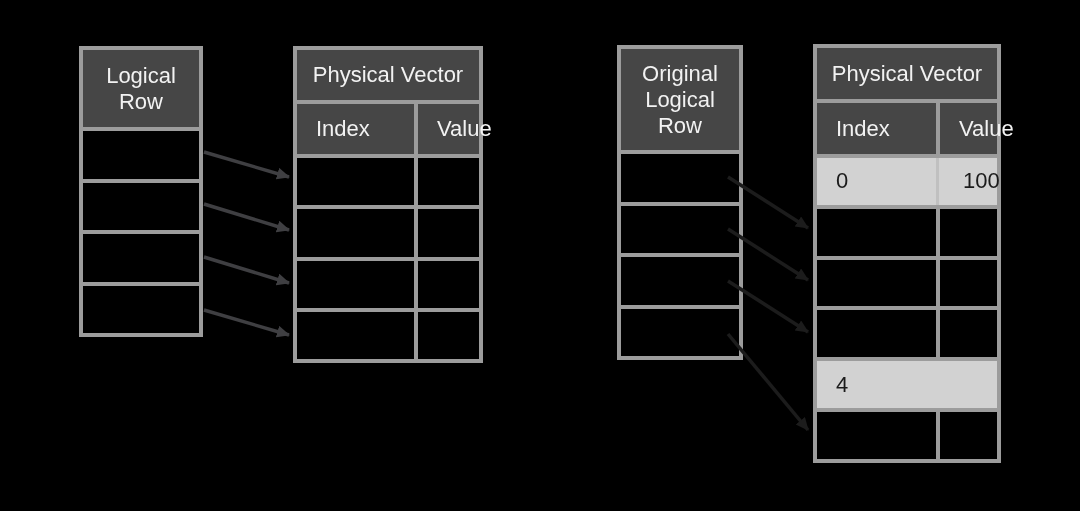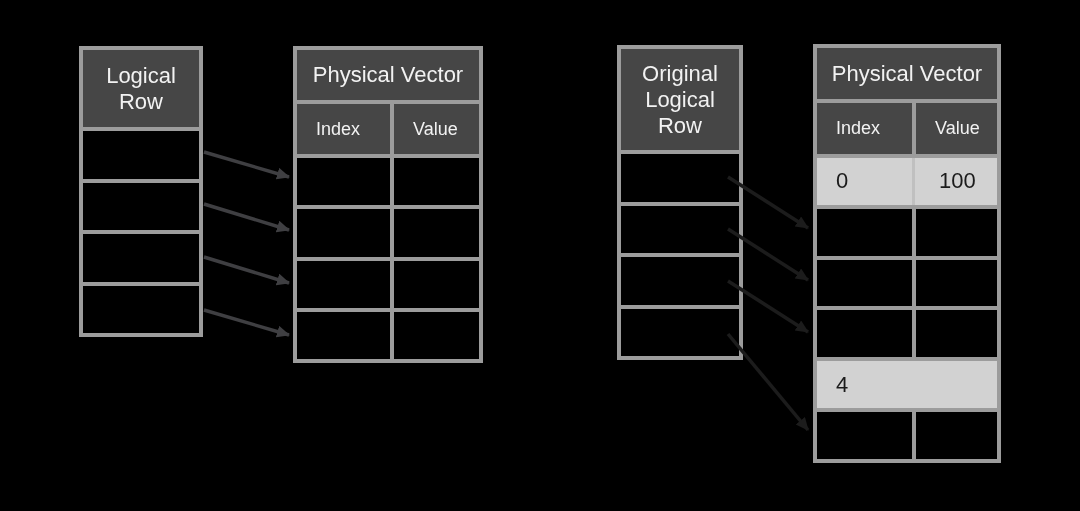--- a/index.html
+++ b/index.html
@@ -21,26 +21,26 @@
     position:absolute;box-sizing:border-box;border:4px solid var(--table_border);
     display:flex;flex-direction:column;background:transparent;
   }
   .tbl-header{
     background:var(--header_bg);color:var(--header_text);
     display:flex;align-items:center;justify-content:center;text-align:center;
     font-size:22px;line-height:26px;flex:0 0 auto;
   }
   .colhdr{
     display:flex;flex:0 0 auto;background:var(--header_bg);color:var(--header_text);
-    border-top:4px solid var(--table_border);font-size:18px;text-align:center;
+    border-top:4px solid var(--table_border);font-size:22px;text-align:center;
   }
   .colhdr .cell{display:flex;align-items:center;}
   .cell{box-sizing:border-box;padding-left:19px;}
   .col-index{width:93px;flex:0 0 auto;}
-  .col-value{flex:1 1 auto;border-left:4px solid var(--table_border);}
+  .col-value{flex:1 1 auto;border-left:4px solid var(--table_border);margin-left:24px;}
   .drow{
     display:flex;flex:1 1 0;border-top:4px solid var(--table_border);
     background:transparent;color:transparent;font-size:22px;
   }
   .drow .cell{display:flex;align-items:center;}
   .srow{flex:1 1 0;border-top:4px solid var(--table_border);background:transparent;}
   .drow.hl{background:var(--highlight_bg);color:var(--highlight_text);}
   .drow.hl .col-value{border-left:3px solid #c0c0c0;padding-left:24px;}
   .arrows{position:absolute;left:0;top:0;z-index:5;pointer-events:none;}
 </style>

